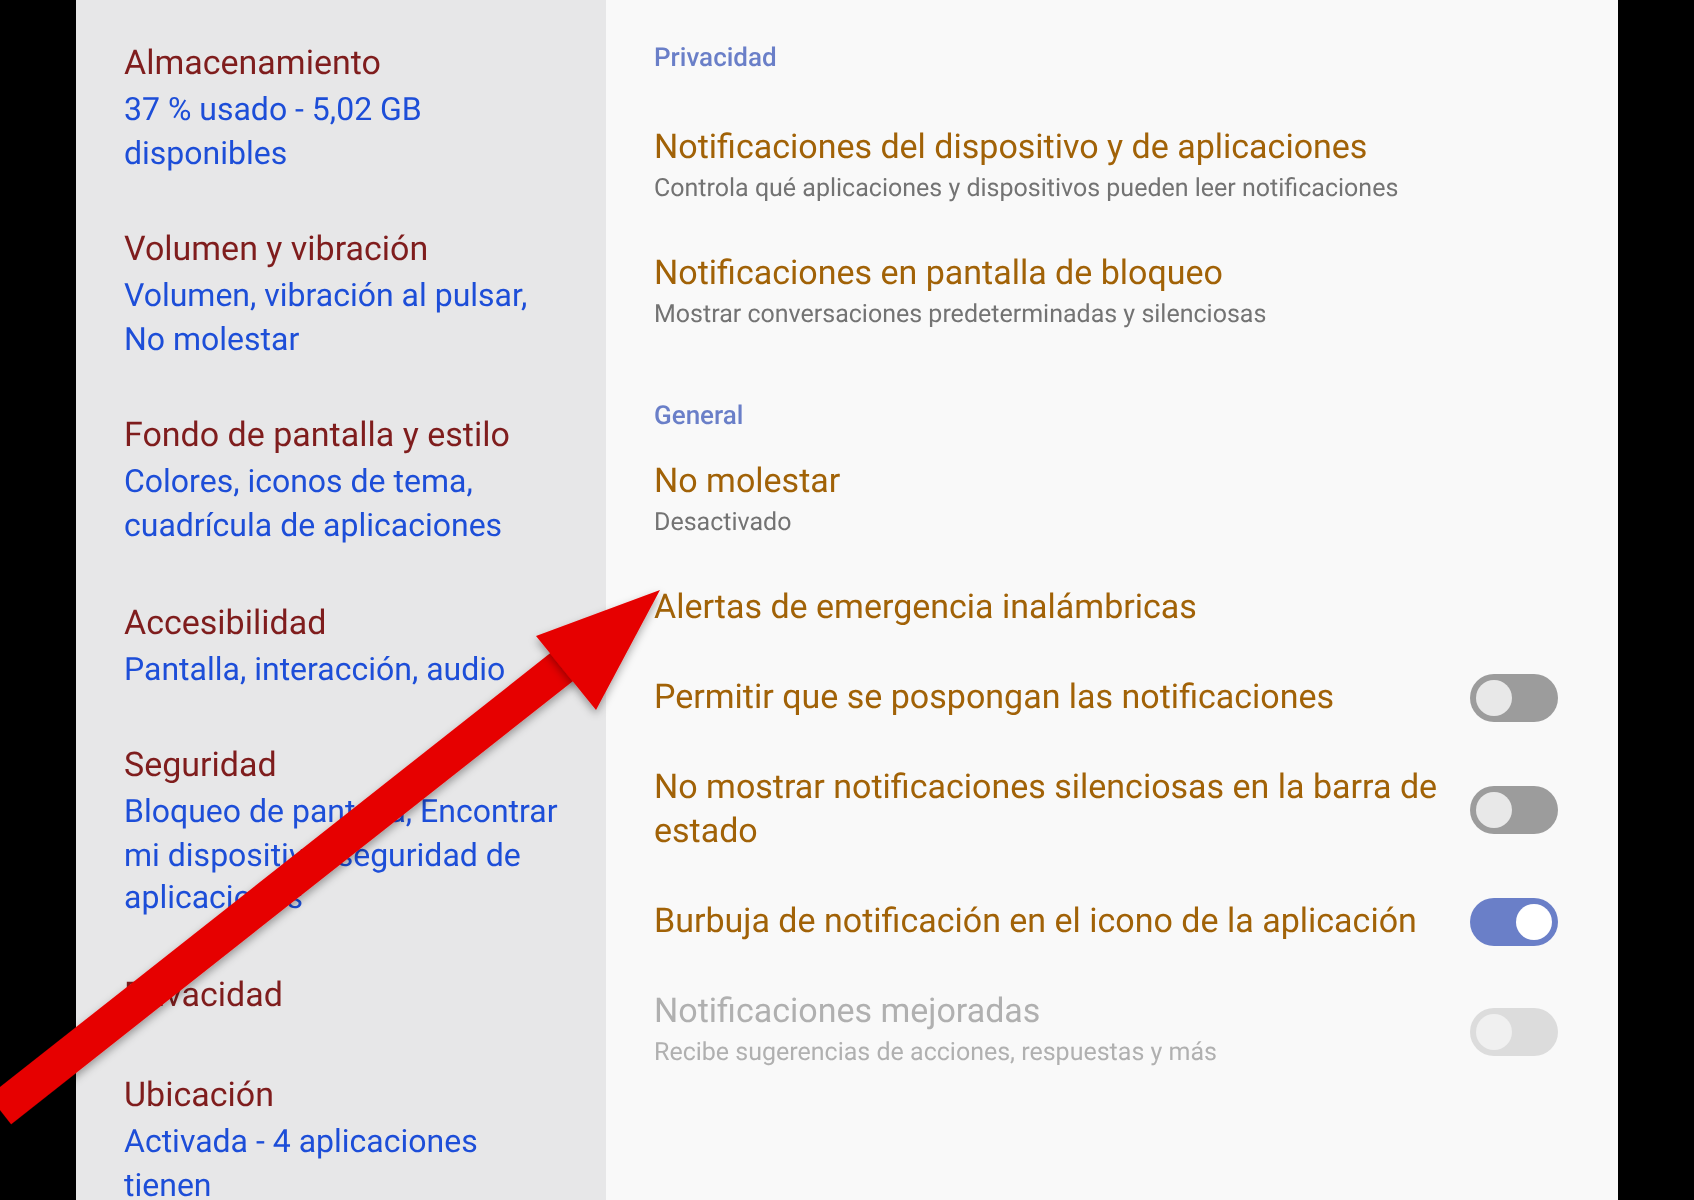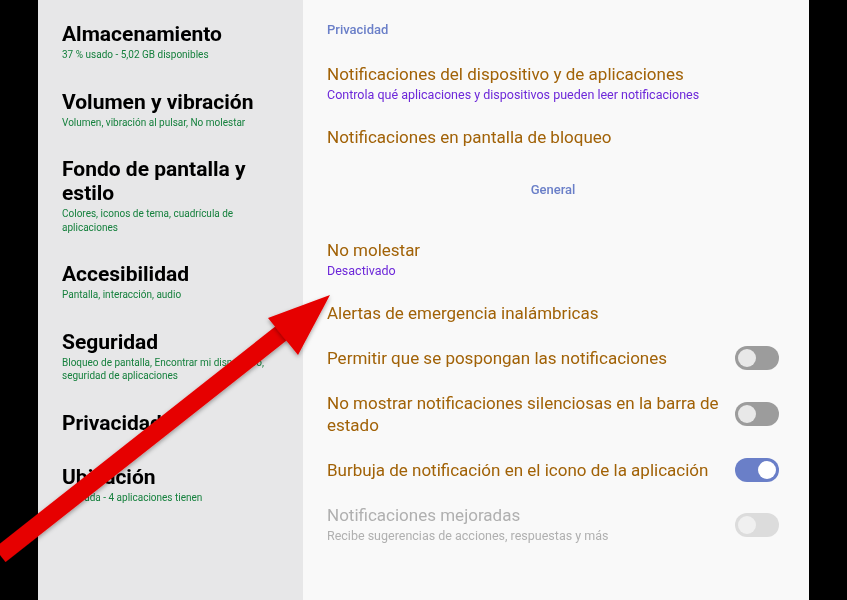--- a/index.html
+++ b/index.html
@@ -32,69 +32,68 @@
       width: 265px;
       background: #e7e7e8;
       padding: 8px 0;
       overflow-y: hidden;
     }
     .sidebar-item {
       padding: 14px 20px 14px 24px;
       cursor: pointer;
     }
     .sidebar-item .title {
-      font-size: 21px;
-      color: #000000;
-      font-weight: 700;
+      font-size: 17px;
+      color: #7f1d1d;
+      font-weight: 400;
       margin-bottom: 2px;
     }
     .sidebar-item .subtitle {
-      font-size: 10px;
-      color: #15803d;
+      font-size: 16px;
+      color: #1d4ed8;
       line-height: 1.35;
     }
     .main {
       flex: 1;
       background: #f9f9f9;
       padding: 12px 30px 12px 24px;
       overflow-y: hidden;
       position: relative;
     }
     .section-header {
       font-size: 13px;
       color: #6a7fc8;
       margin-top: 10px;
       margin-bottom: 16px;
       font-weight: 500;
     }
     .section-header.general {
       margin-top: 22px;
-      margin-bottom: 32px;
-      text-align: center;
+      margin-bottom: 4px;
     }
     .setting-row {
       display: flex;
       justify-content: space-between;
       align-items: center;
       padding: 10px 0 12px 0;
       cursor: pointer;
     }
     .setting-text {
       flex: 1;
       padding-right: 12px;
     }
     .setting-title {
       font-size: 17px;
       color: #a16207;
       font-weight: 400;
       line-height: 1.3;
     }
     .setting-subtitle {
       font-size: 12.5px;
-      color: #6d28d9;
+      color: #737373;
       margin-top: 2px;
       line-height: 1.35;
     }
     .setting-row.disabled .setting-title,
     .setting-row.disabled .setting-subtitle {
       color: #b0b0b0;
     }
     .toggle {
       width: 44px;
       height: 24px;
@@ -179,20 +178,21 @@
       <div class="setting-row">
         <div class="setting-text">
           <div class="setting-title">Notificaciones del dispositivo y de aplicaciones</div>
           <div class="setting-subtitle">Controla qué aplicaciones y dispositivos pueden leer notificaciones</div>
         </div>
       </div>
 
       <div class="setting-row">
         <div class="setting-text">
           <div class="setting-title">Notificaciones en pantalla de bloqueo</div>
+          <div class="setting-subtitle">Mostrar conversaciones predeterminadas y silenciosas</div>
         </div>
       </div>
 
       <div class="section-header general">General</div>
 
       <div class="setting-row">
         <div class="setting-text">
           <div class="setting-title">No molestar</div>
           <div class="setting-subtitle">Desactivado</div>
         </div>

